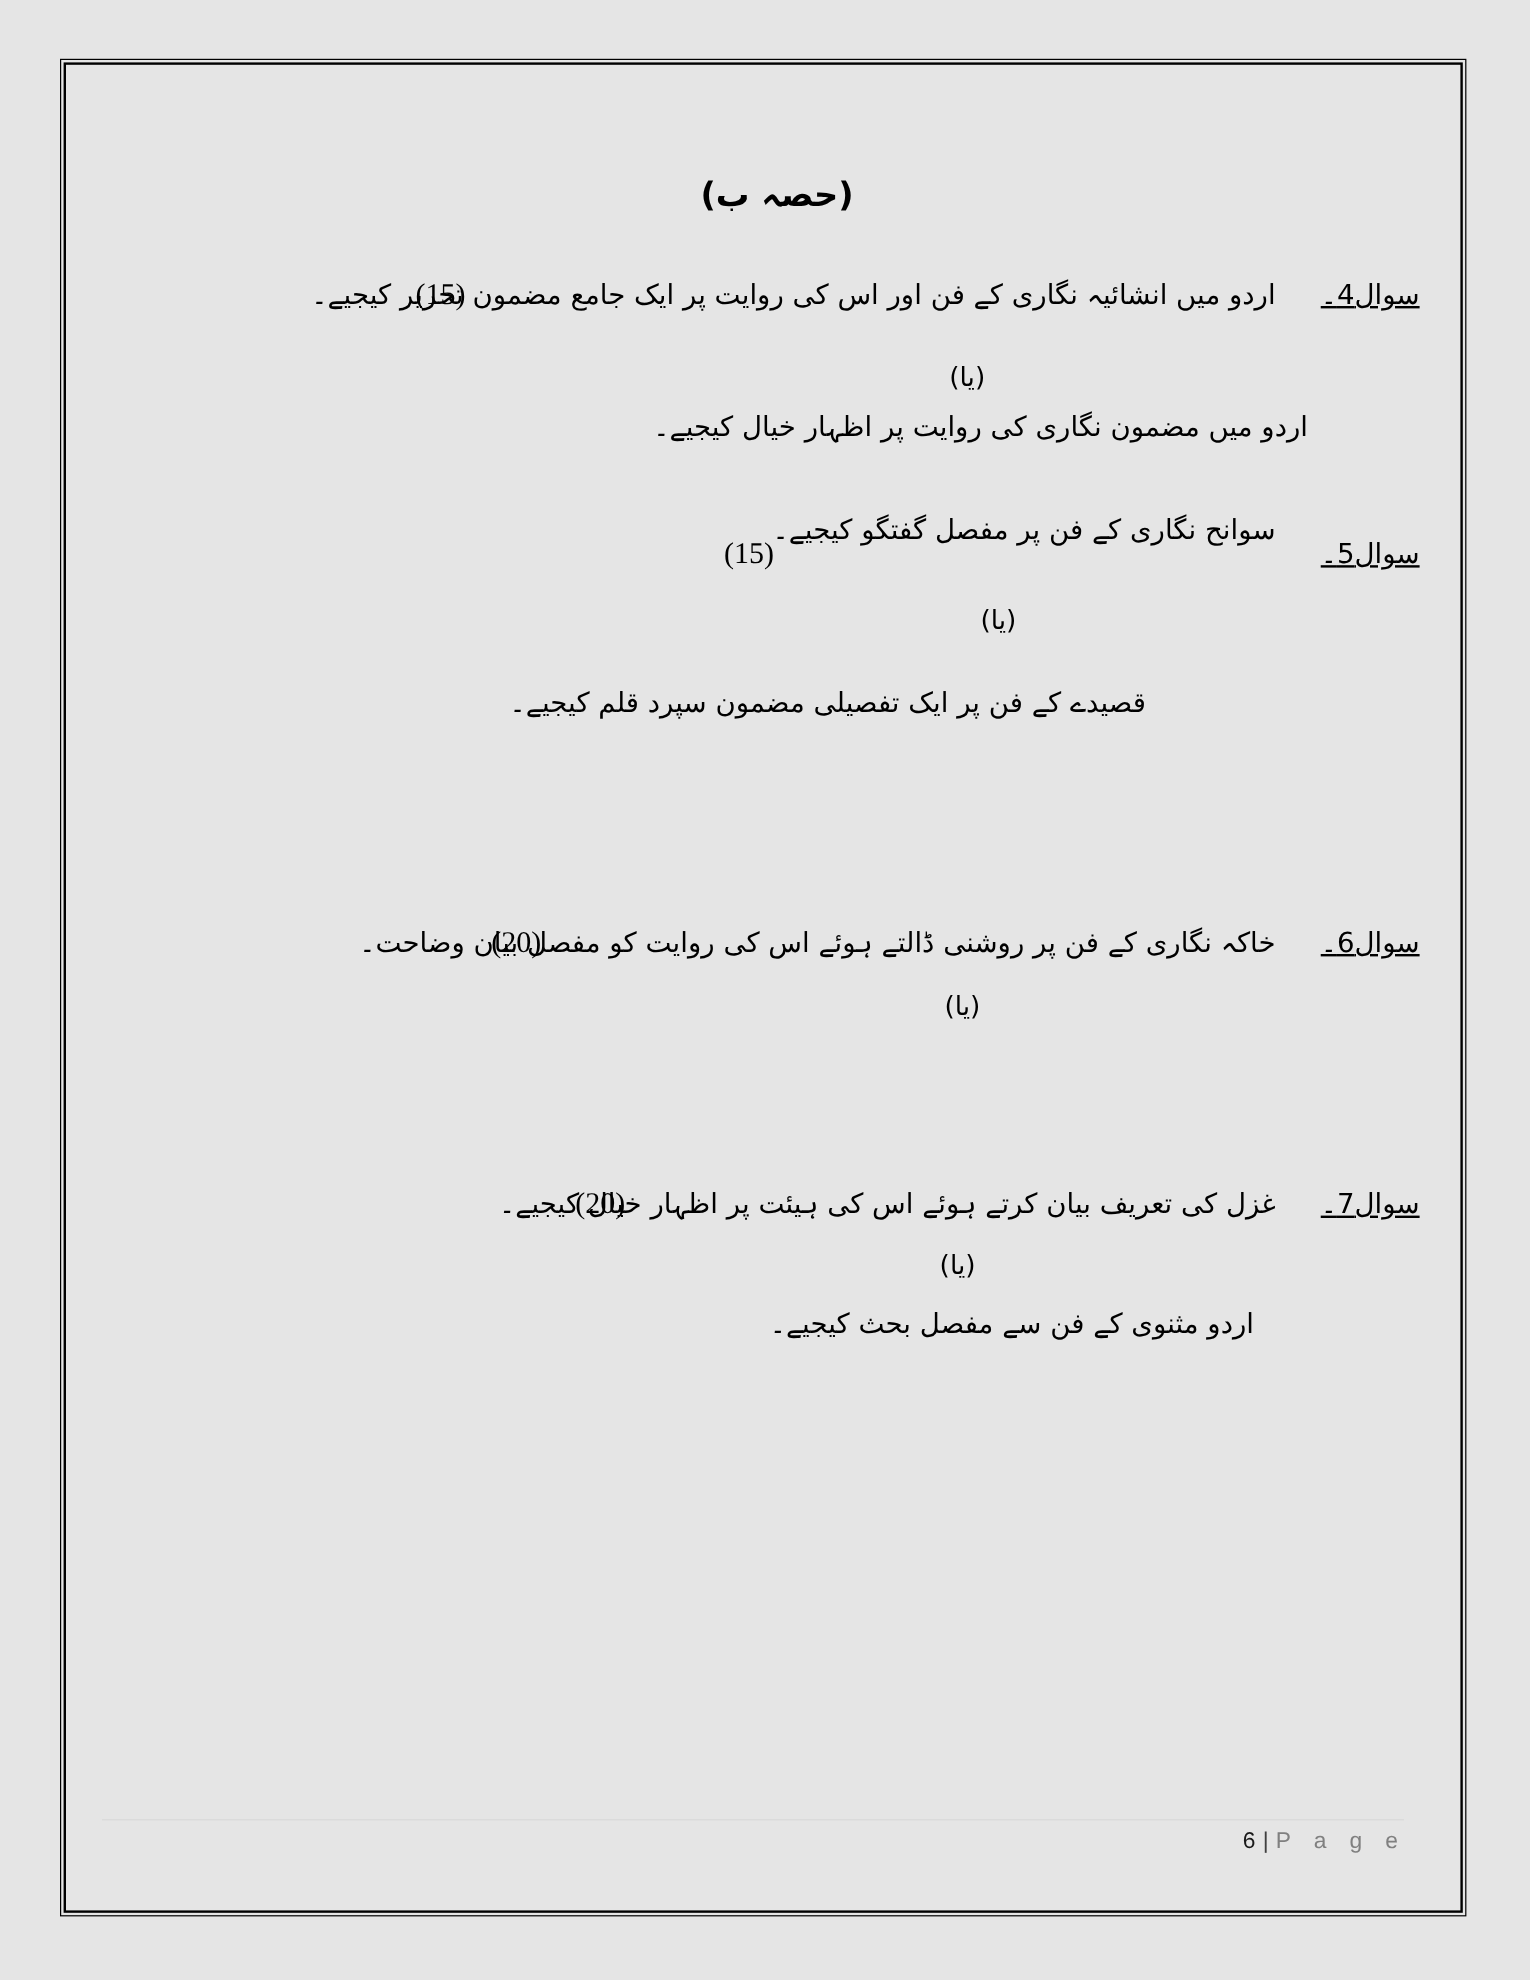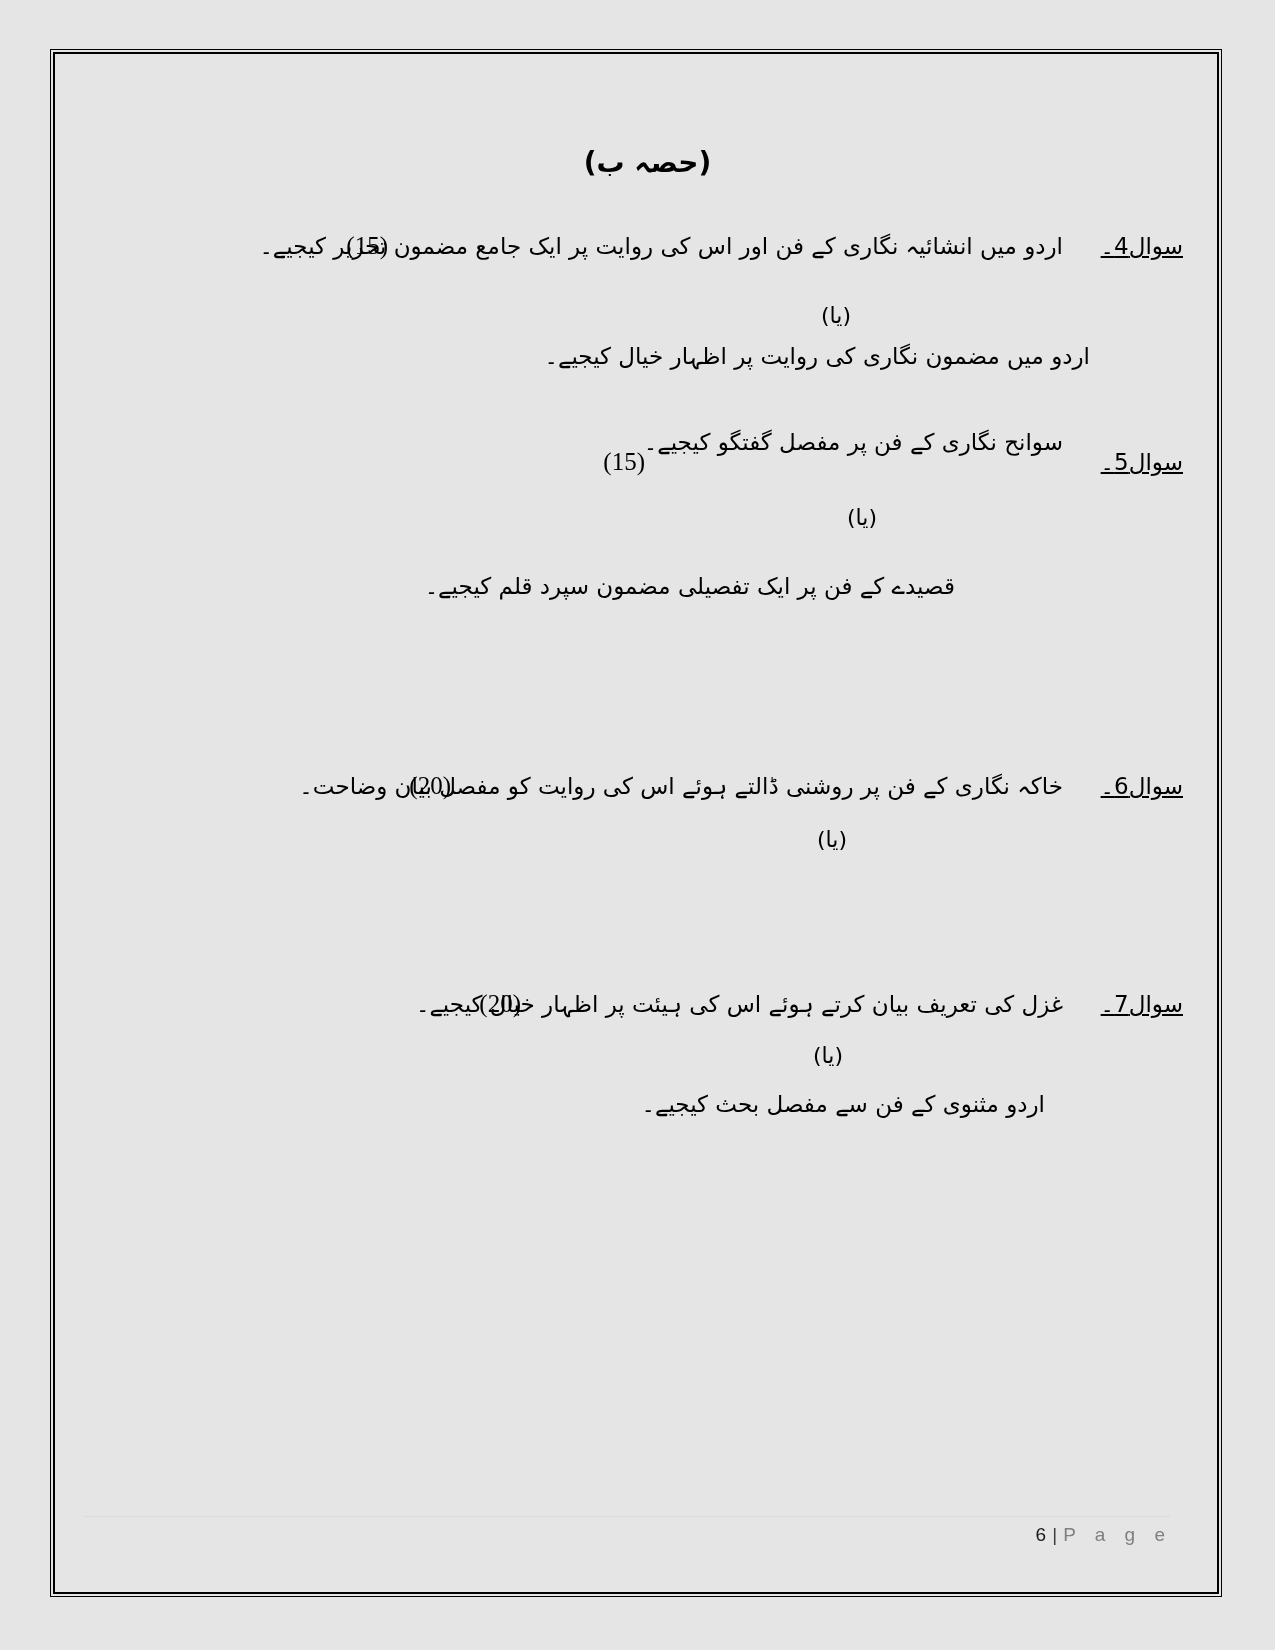--- a/index.html
+++ b/index.html
@@ -64,21 +64,21 @@
     color: #000000;
     height: 48px;
     line-height: 48px;
     direction: ltr;
   }
   .or-sep {
     position: absolute;
     font-size: 22px;
     height: 40px;
     line-height: 40px;
-    text-align: right;
+    text-align: left;
   }
   .alt-text {
     position: absolute;
     font-size: 23px;
     height: 48px;
     line-height: 48px;
     text-align: right;
   }
   .footer-rule {
     position: absolute;

